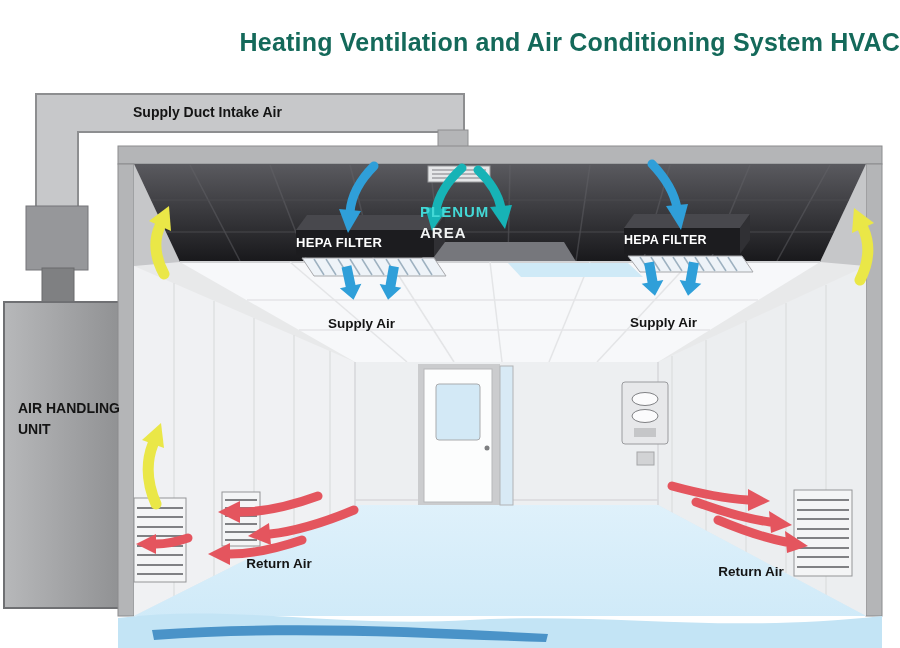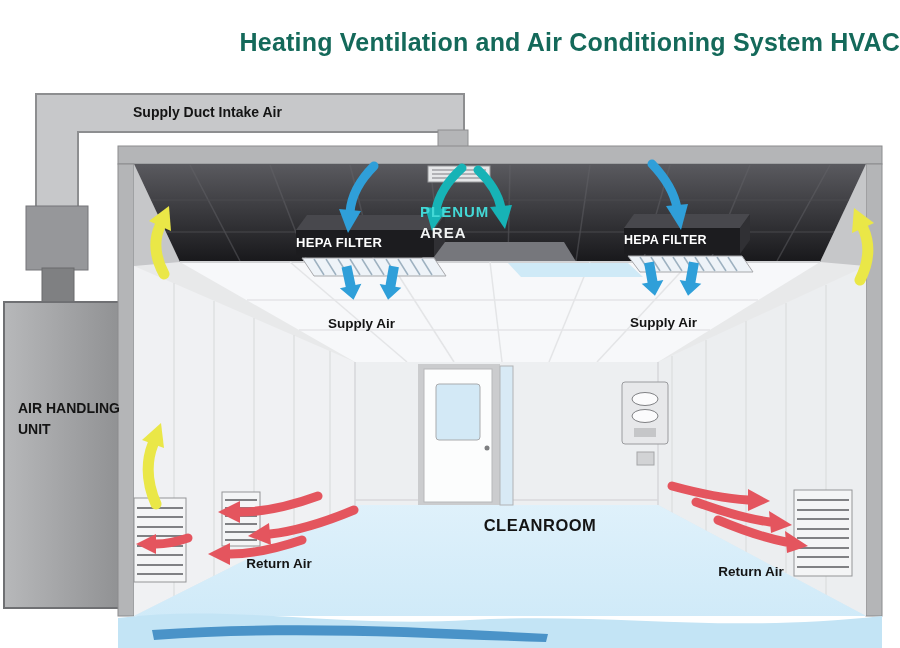--- a/index.html
+++ b/index.html
@@ -332,17 +332,16 @@
 <div class="lbl duct-lbl">Supply Duct Intake Air</div>
 <div class="lbl ahu-lbl">AIR HANDLING UNIT</div>
 <div class="lbl hepa-lbl hepa-left">HEPA FILTER</div>
 <div class="lbl hepa-lbl hepa-right">HEPA FILTER</div>
 <div class="plenum-lbl">
   <div class="plenum-1">PLENUM</div>
   <div class="plenum-2">AREA</div>
 </div>
 <div class="lbl supply-lbl supply-left">Supply Air</div>
 <div class="lbl supply-lbl supply-right">Supply Air</div>
-<div class="lbl cleanroom-lbl">CLEANROOM</div>
 <div class="lbl return-lbl return-left">Return Air</div>
 <div class="lbl return-lbl return-right">Return Air</div>
 
 </div>
 
 </body></html>

